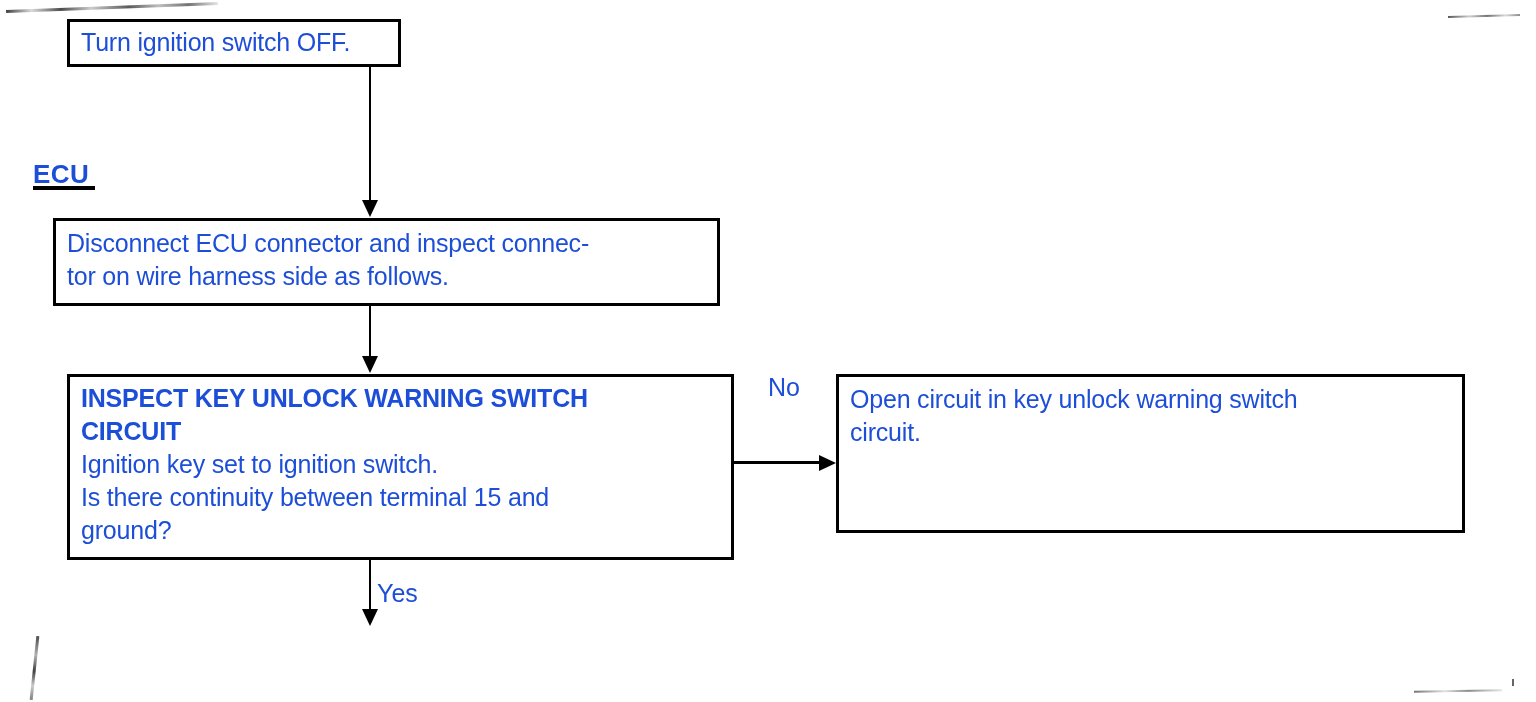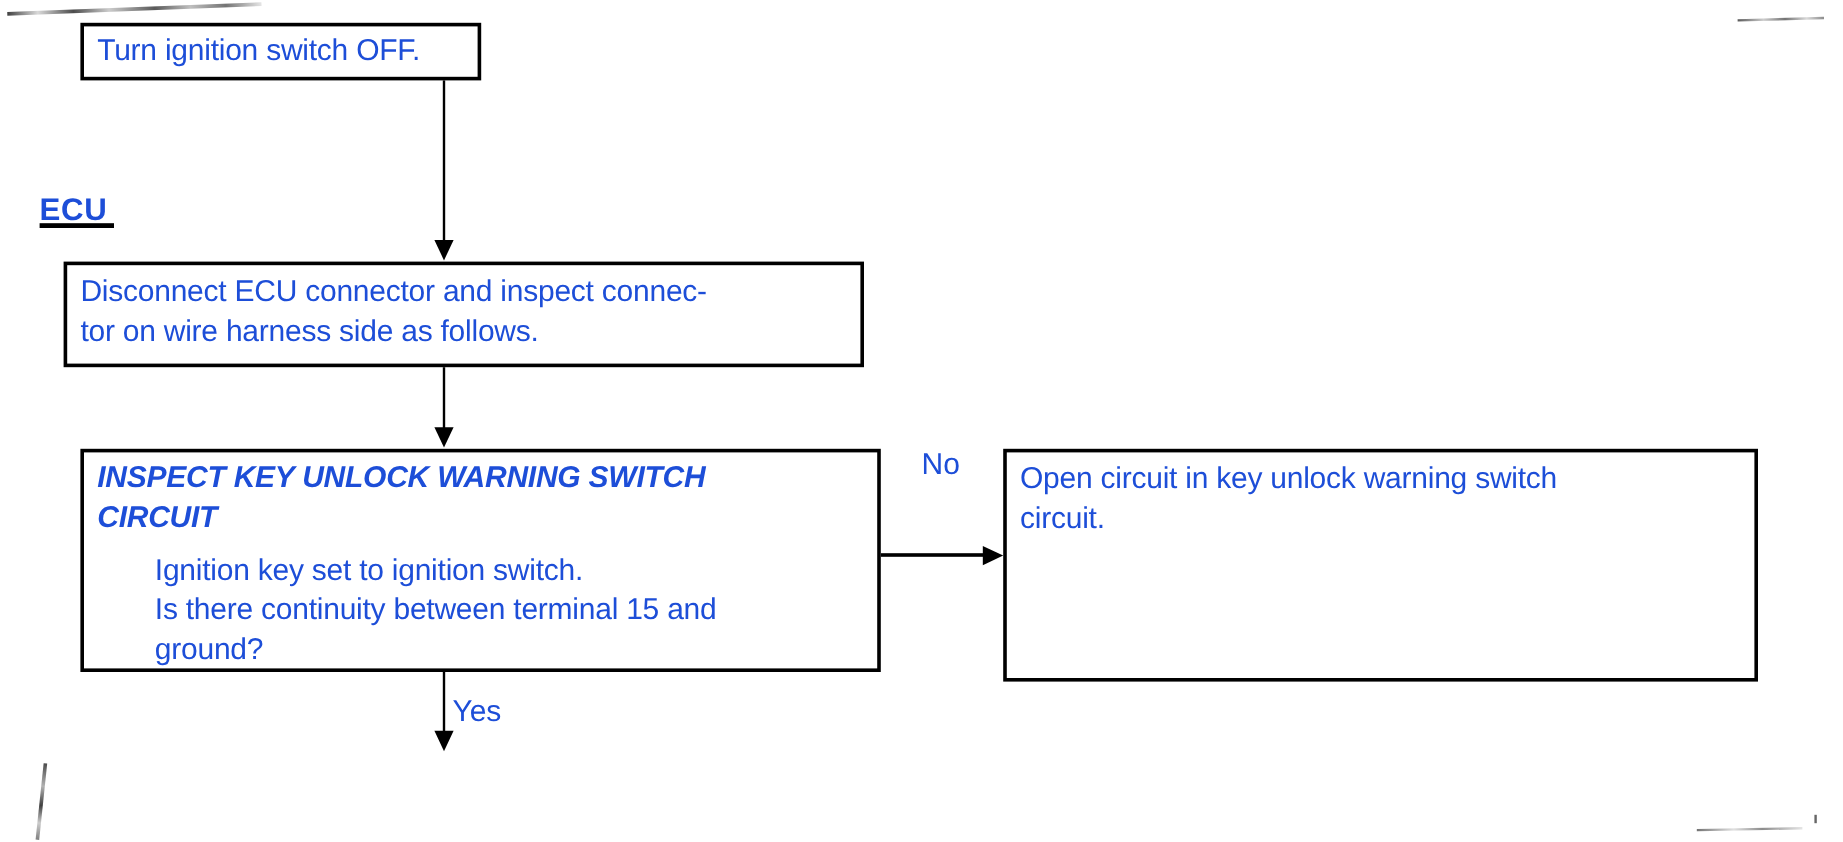--- a/index.html
+++ b/index.html
@@ -159,32 +159,32 @@
 
   <div class="box" style="left:53px; top:218px; width:667px; height:88px;">
     <div class="box-text" style="top:6px;">Disconnect ECU connector and inspect connec-
 tor on wire harness side as follows.</div>
   </div>
 
   <div class="vline" style="left:369px; top:306px; height:52px;"></div>
   <div class="arrow-down" style="left:362px; top:356px;"></div>
 
   <div class="box" style="left:67px; top:374px; width:667px; height:186px;">
-    <div class="box-text bold" style="top:5px;font-style:italic;">INSPECT KEY UNLOCK WARNING SWITCH
+    <div class="box-text bold" style="top:5px;">INSPECT KEY UNLOCK WARNING SWITCH
 CIRCUIT</div>
-    <div class="box-text" style="top:82px;margin-left:48px;">Ignition key set to ignition switch.
+    <div class="box-text" style="top:71px;">Ignition key set to ignition switch.
 Is there continuity between terminal 15 and
 ground?</div>
   </div>
 
   <div class="hline" style="left:734px; top:461px; width:90px;"></div>
   <div class="arrow-right" style="left:819px; top:455px;"></div>
   <div class="edge-label" style="left:768px; top:375px;">No</div>
 
-  <div class="box" style="left:836px; top:374px; width:629px; height:194px;">
+  <div class="box" style="left:836px; top:374px; width:629px; height:159px;">
     <div class="box-text" style="top:6px;">Open circuit in key unlock warning switch
 circuit.</div>
   </div>
 
   <div class="vline" style="left:369px; top:560px; height:55px;"></div>
   <div class="arrow-down" style="left:362px; top:609px;"></div>
   <div class="edge-label" style="left:377px; top:581px;">Yes</div>
 
 
 </div>

